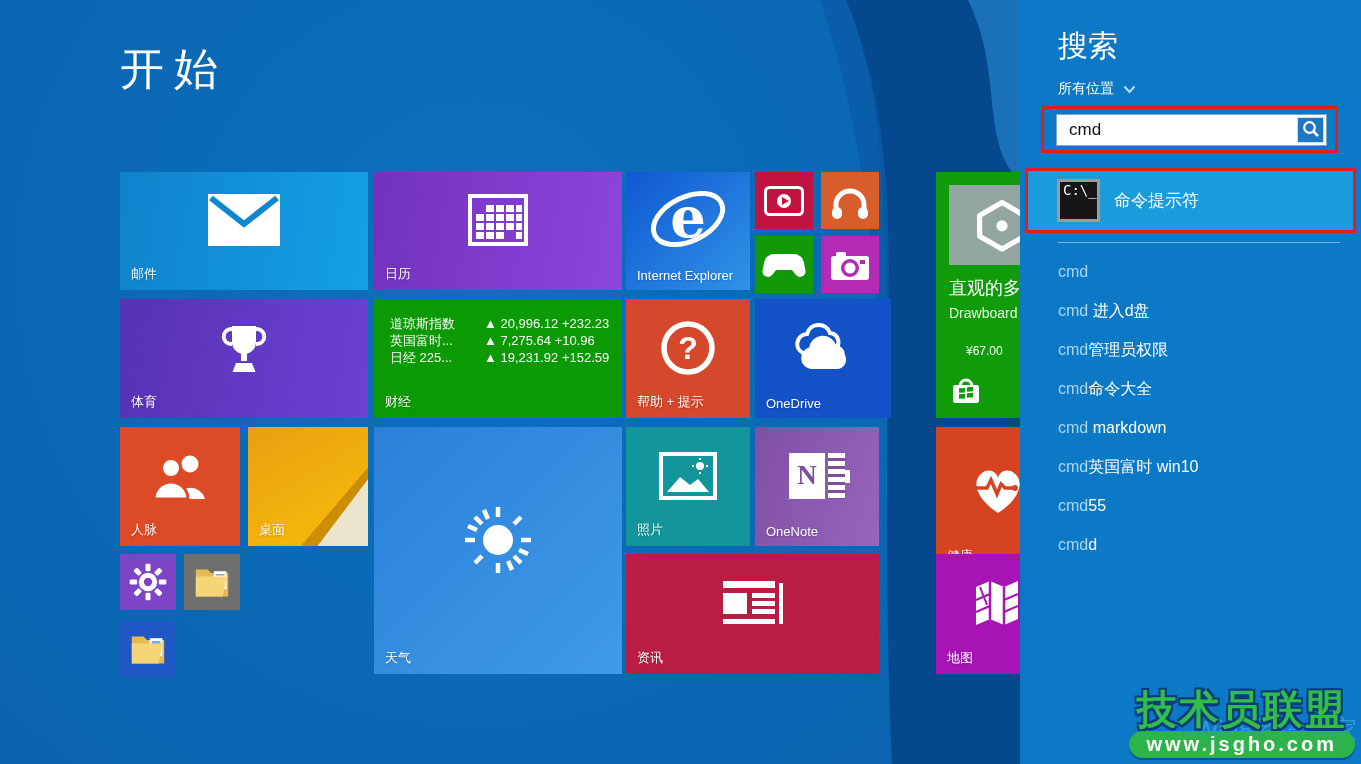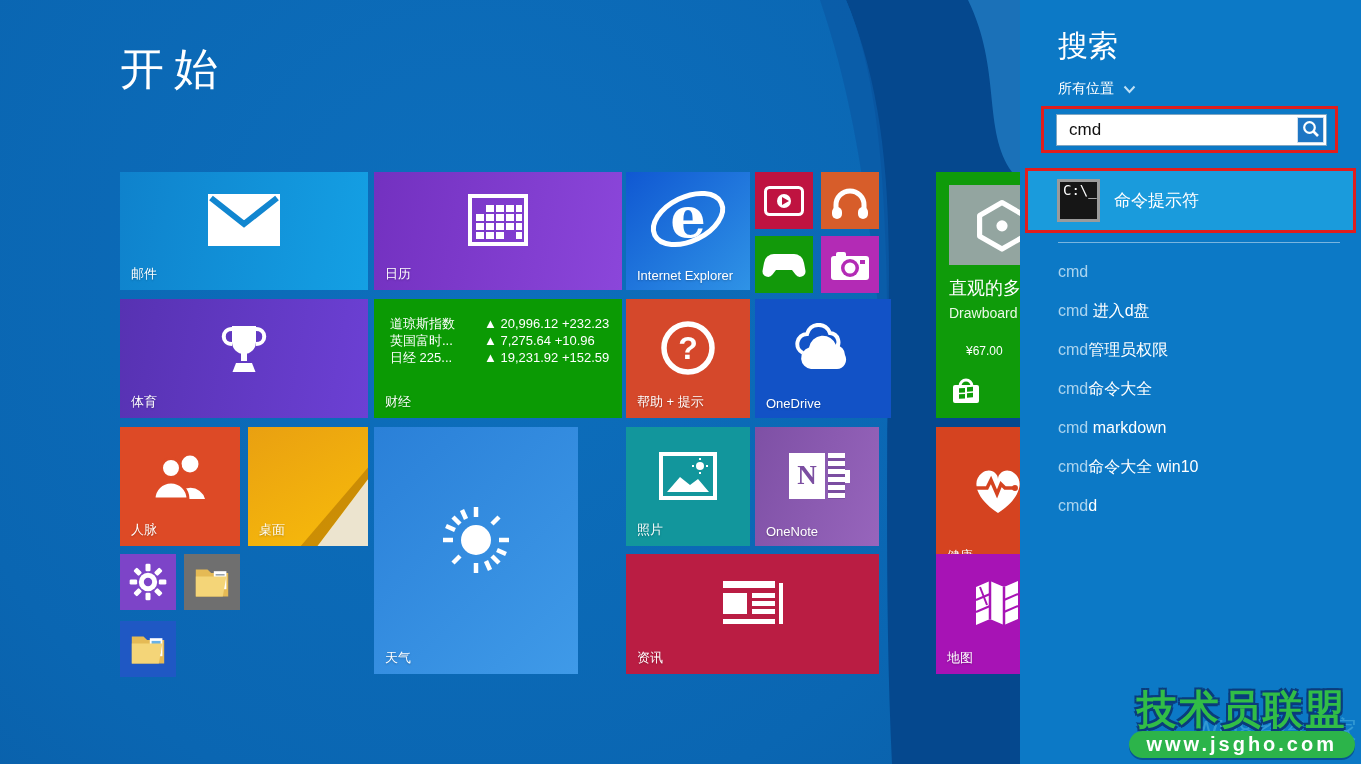--- a/index.html
+++ b/index.html
@@ -25,21 +25,21 @@
   .t-sports{left:120px;top:299px;width:248px;height:119px;background:linear-gradient(100deg,#5732b2,#6c40d4);}
   .t-finance{left:374px;top:299px;width:248px;height:119px;background:#0b9a04;}
   .fin-rows{position:absolute;left:16px;top:16px;font-size:13px;line-height:17px;white-space:nowrap;}
   .fin-name{display:inline-block;width:94px;}
   .t-help{left:626px;top:299px;width:124px;height:119px;background:#d5482b;}
   .t-onedrive{left:755px;top:299px;width:136px;height:119px;background:#1252c6;padding-left:38px;}
   .t-people{left:120px;top:427px;width:120px;height:119px;background:#dd4a26;}
   .t-desktop{left:248px;top:427px;width:120px;height:119px;background:linear-gradient(150deg,#e9a011,#f8bc0a);}
   .desk-shadow{position:absolute;inset:0;clip-path:polygon(100% 34%,44% 100%,58% 100%,100% 44%);background:rgba(170,110,0,.55);}
   .desk-cream{position:absolute;inset:0;clip-path:polygon(100% 44%,58% 100%,100% 100%);background:#ece4cf;}
-  .t-weather{left:374px;top:427px;width:204px;height:247px;background:linear-gradient(135deg,#2a80d8,#3f9ae8);}
+  .t-weather{left:374px;top:427px;width:248px;height:247px;background:linear-gradient(135deg,#2a80d8,#3f9ae8);}
   .t-photos{left:626px;top:427px;width:124px;height:119px;background:#12969c;}
   .t-onenote{left:755px;top:427px;width:124px;height:119px;background:linear-gradient(110deg,#7e50a5,#9765bc);}
   .on-wrap{display:flex;align-items:center;}
   .on-book{width:36px;height:46px;background:#fff;display:flex;align-items:center;justify-content:center;}
   .on-n{color:#7b4ea1;font-size:27px;font-weight:bold;font-family:"Liberation Serif","DejaVu Serif",serif;}
   .on-tabs{width:17px;height:46px;margin-left:3px;background:repeating-linear-gradient(#fff 0 5px,#7b4ea1 5px 8px);position:relative;}
   .on-tab{position:absolute;right:-5px;top:17px;width:5px;height:13px;background:#fff;}
   .t-gear{left:120px;top:554px;width:56px;height:56px;background:#7d44c8;}
   .t-folder1{left:184px;top:554px;width:56px;height:56px;background:#6f6f6f;}
   .t-folder2{left:120px;top:621px;width:56px;height:56px;background:#1f58c4;}
@@ -459,21 +459,22 @@
     </div>
 
     <div class="sp-sep"></div>
 
     <div class="sug-list">
       <div class="sug"><span class="sug-prefix">cmd</span><span class="sug-suffix"></span></div>
       <div class="sug"><span class="sug-prefix">cmd</span><span class="sug-suffix"> 进入d盘</span></div>
       <div class="sug"><span class="sug-prefix">cmd</span><span class="sug-suffix">管理员权限</span></div>
       <div class="sug"><span class="sug-prefix">cmd</span><span class="sug-suffix">命令大全</span></div>
       <div class="sug"><span class="sug-prefix">cmd</span><span class="sug-suffix"> markdown</span></div>
-      <div class="sug"><span class="sug-prefix">cmd</span><span class="sug-suffix">命令大全 win10</span></div>
+      <div class="sug"><span class="sug-prefix">cmd</span><span class="sug-suffix">英国富时 win10</span></div>
+      <div class="sug"><span class="sug-prefix">cmd</span><span class="sug-suffix">55</span></div>
       <div class="sug"><span class="sug-prefix">cmd</span><span class="sug-suffix">d</span></div>
     </div>
 
     <div class="red-box rb-search"></div>
     <div class="red-box rb-result"></div>
   </div>
 
   <div class="wm">
     <div class="wm-faint">Win8系统之家</div>
     <div class="wm-name">技术员联盟</div>

